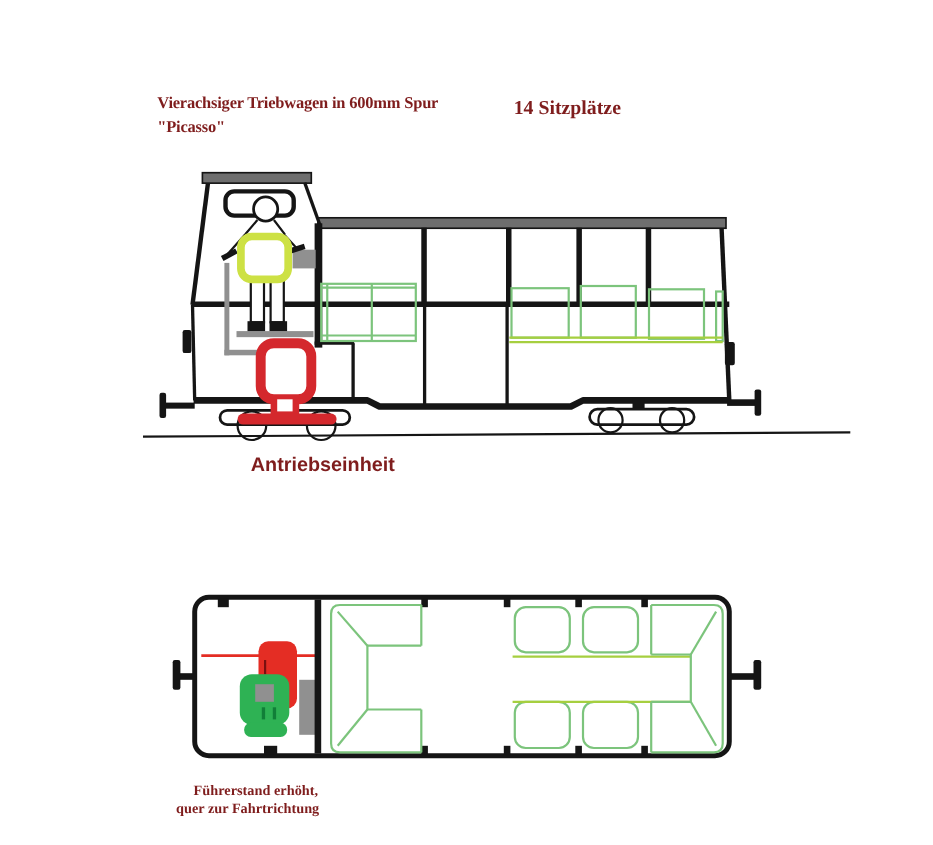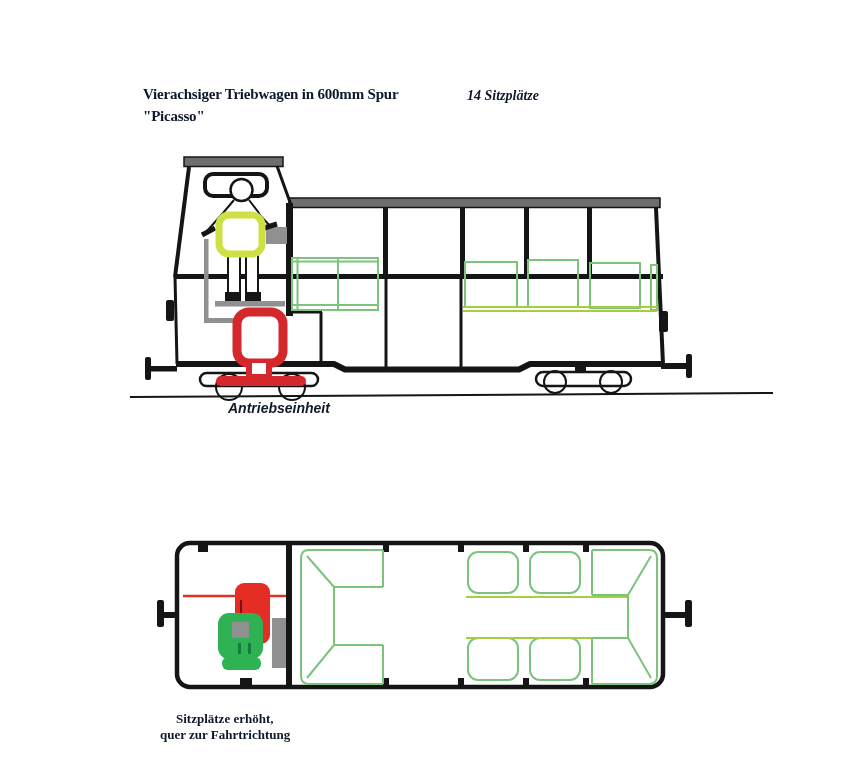--- a/index.html
+++ b/index.html
@@ -1,23 +1,23 @@
 <!DOCTYPE html>
 <html style="--c-paper: #ffffff; --c-ink: #151515; --c-roof_gray: #6e6e6e; --c-mid_gray: #909090; --c-red: #d4282d; --c-red_bright: #e42d24; --c-yellow_green: #cde144; --c-seat_green: #7cc47c; --c-lime_green: #a6cf3f; --c-fill_green: #2eb254; --c-dark_green: #117f38;"><head>
 <meta charset="utf-8">
 <style>
   html,body{margin:0;padding:0;background:#fff;}
   .canvas{position:relative;width:848px;height:768px;background:var(--c-paper,#fff);
           font-family:"Liberation Serif", serif;overflow:hidden;}
   svg{position:absolute;left:0;top:0;}
-  .lbl{position:absolute;white-space:pre;color:#0f172a;font-weight:bold;}
+  .lbl{position:absolute;white-space:pre;color:#7f1d1d;font-weight:bold;}
   .serif{font-family:"Liberation Serif", serif;}
   .sans{font-family:"Liberation Sans", sans-serif;}
   .t15{font-size:15px;letter-spacing:-0.2px;}
-  .t14{font-size:14px;font-style:italic;}
+  .t14{font-size:18px;}
   .t13{font-size:13px;line-height:15px;}
 </style>
 </head>
 <body>
 
 <div class="canvas">
 
   <svg width="848" height="768" viewBox="0 0 848 768">
 
     <g fill="none" stroke-linecap="butt">
@@ -184,16 +184,16 @@
         <path d="M592,595 H628 V638 H592"></path>
         <line x1="651" y1="556" x2="628" y2="595"></line>
         <line x1="651" y1="678" x2="628" y2="638"></line>
       </g>
     </g>
   </svg>
 
   <div class="lbl serif t15" style="left:143px;top:86px">Vierachsiger Triebwagen in 600mm Spur</div>
   <div class="lbl serif t15" style="left:143px;top:108px">"Picasso"</div>
   <div class="lbl serif t14" style="left:467px;top:88px">14 Sitzplätze</div>
-  <div class="lbl sans  t14" style="left:228px;top:400px">Antriebseinheit</div>
-  <div class="lbl serif t13" style="left:176px;top:711px">Sitzplätze erhöht,</div>
+  <div class="lbl sans  t14" style="left:228px;top:412px">Antriebseinheit</div>
+  <div class="lbl serif t13" style="left:176px;top:711px">Führerstand erhöht,</div>
   <div class="lbl serif t13" style="left:160px;top:727px">quer zur Fahrtrichtung</div>
 </div>
 
 </body></html>

